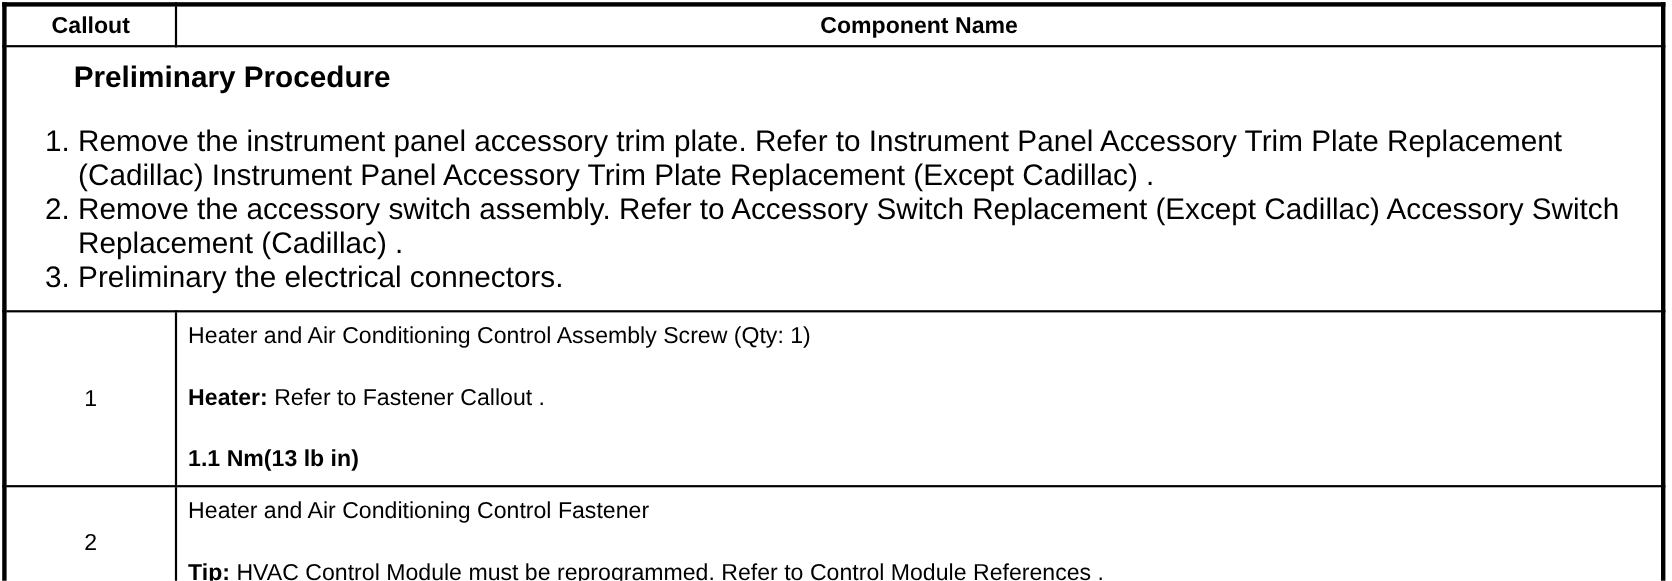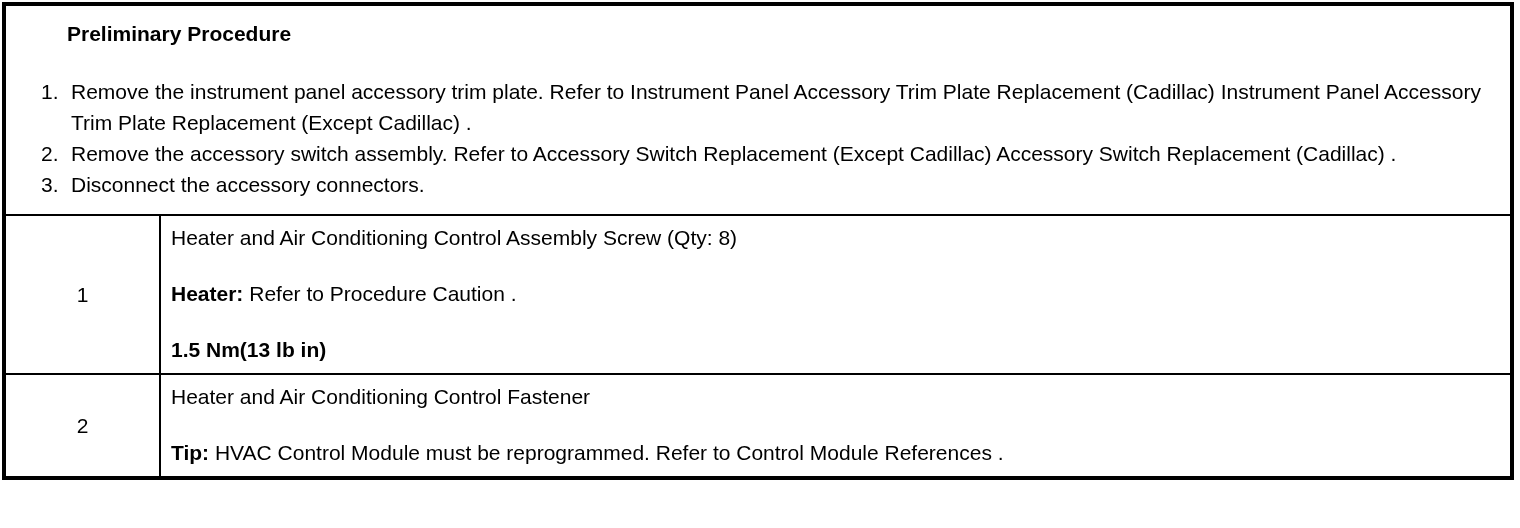--- a/index.html
+++ b/index.html
@@ -23,21 +23,21 @@
   th {
     font-size: 21px;
     font-weight: bold;
     text-align: center;
     vertical-align: middle;
     padding: 2px 0;
   }
   td.prelim-cell {
     vertical-align: top;
     padding: 10px 14px 14px 35px;
-    font-size: 21px;
+    font-size: 27px;
     line-height: 31px;
   }
   .prelim-title {
     font-weight: bold;
     margin: 2px 0 27px 26px;
   }
   .steps { }
   .step {
     display: grid;
     grid-template-columns: 30px 1fr;
@@ -64,47 +64,51 @@
 </head>
 <body>
 
 <div class="wrap">
   <table class="doc-table">
     <colgroup>
       <col class="col-callout">
       <col>
     </colgroup>
     <tbody>
+      <tr class="header-row">
+        <th>Callout</th>
+        <th>Component Name</th>
+      </tr>
 
       <tr>
         <td class="prelim-cell" colspan="2">
           <div class="prelim-title">Preliminary Procedure</div>
           <div class="steps">
             <div class="step">
               <span class="step-num">1.</span>
               <span class="step-text">Remove the instrument panel accessory trim plate. Refer to Instrument Panel Accessory Trim Plate Replacement (Cadillac) Instrument Panel Accessory Trim Plate Replacement (Except Cadillac) .</span>
             </div>
             <div class="step">
               <span class="step-num">2.</span>
               <span class="step-text">Remove the accessory switch assembly. Refer to Accessory Switch Replacement (Except Cadillac) Accessory Switch Replacement (Cadillac) .</span>
             </div>
             <div class="step">
               <span class="step-num">3.</span>
-              <span class="step-text">Disconnect the accessory connectors.</span>
+              <span class="step-text">Preliminary the electrical connectors.</span>
             </div>
           </div>
         </td>
       </tr>
 
       <tr class="callout-row-1">
         <td class="callout-cell">1</td>
         <td class="component-cell">
-          <p><b class="lead"></b><span>Heater and Air Conditioning Control Assembly Screw (Qty: 8)</span></p>
-          <p><b class="lead">Heater:</b><span> Refer to Procedure Caution .</span></p>
-          <p><b class="lead">1.5 Nm(13 lb in)</b><span></span></p>
+          <p><b class="lead"></b><span>Heater and Air Conditioning Control Assembly Screw (Qty: 1)</span></p>
+          <p><b class="lead">Heater:</b><span> Refer to Fastener Callout .</span></p>
+          <p><b class="lead">1.1 Nm(13 lb in)</b><span></span></p>
         </td>
       </tr>
 
       <tr class="callout-row-2">
         <td class="callout-cell">2</td>
         <td class="component-cell">
           <p><b class="lead"></b><span>Heater and Air Conditioning Control Fastener</span></p>
           <p><b class="lead">Tip:</b><span> HVAC Control Module must be reprogrammed. Refer to Control Module References .</span></p>
         </td>
       </tr>

